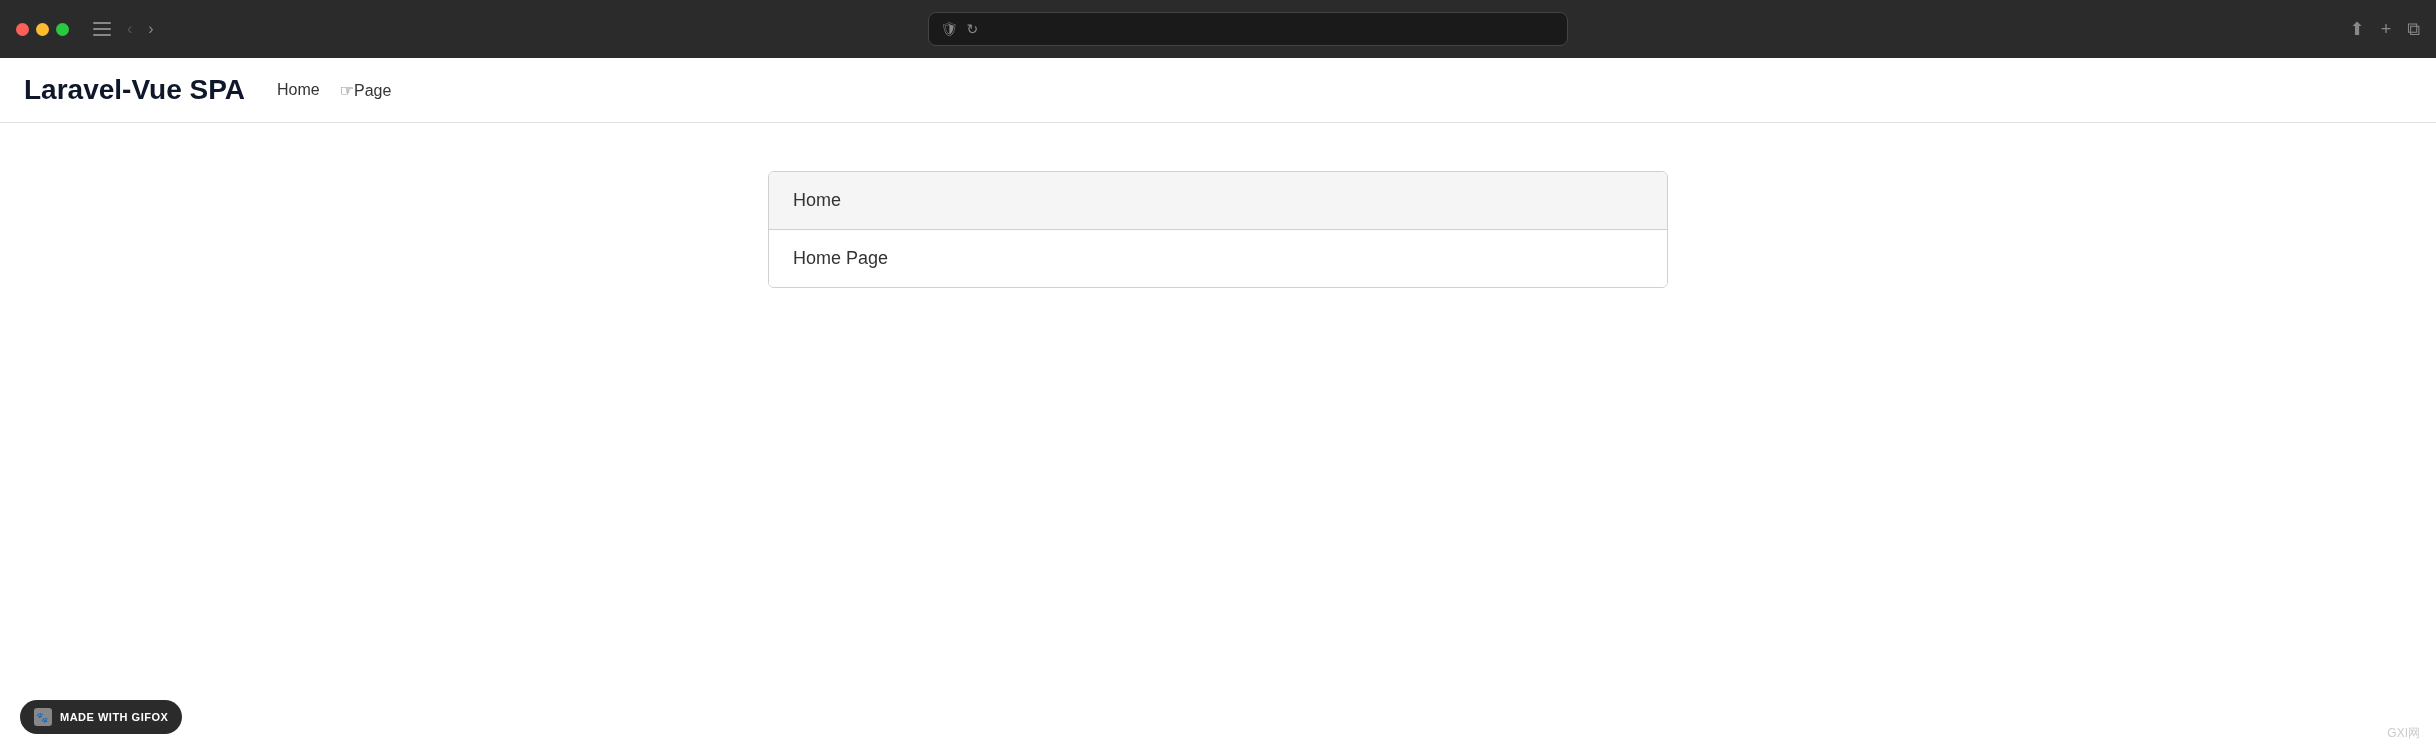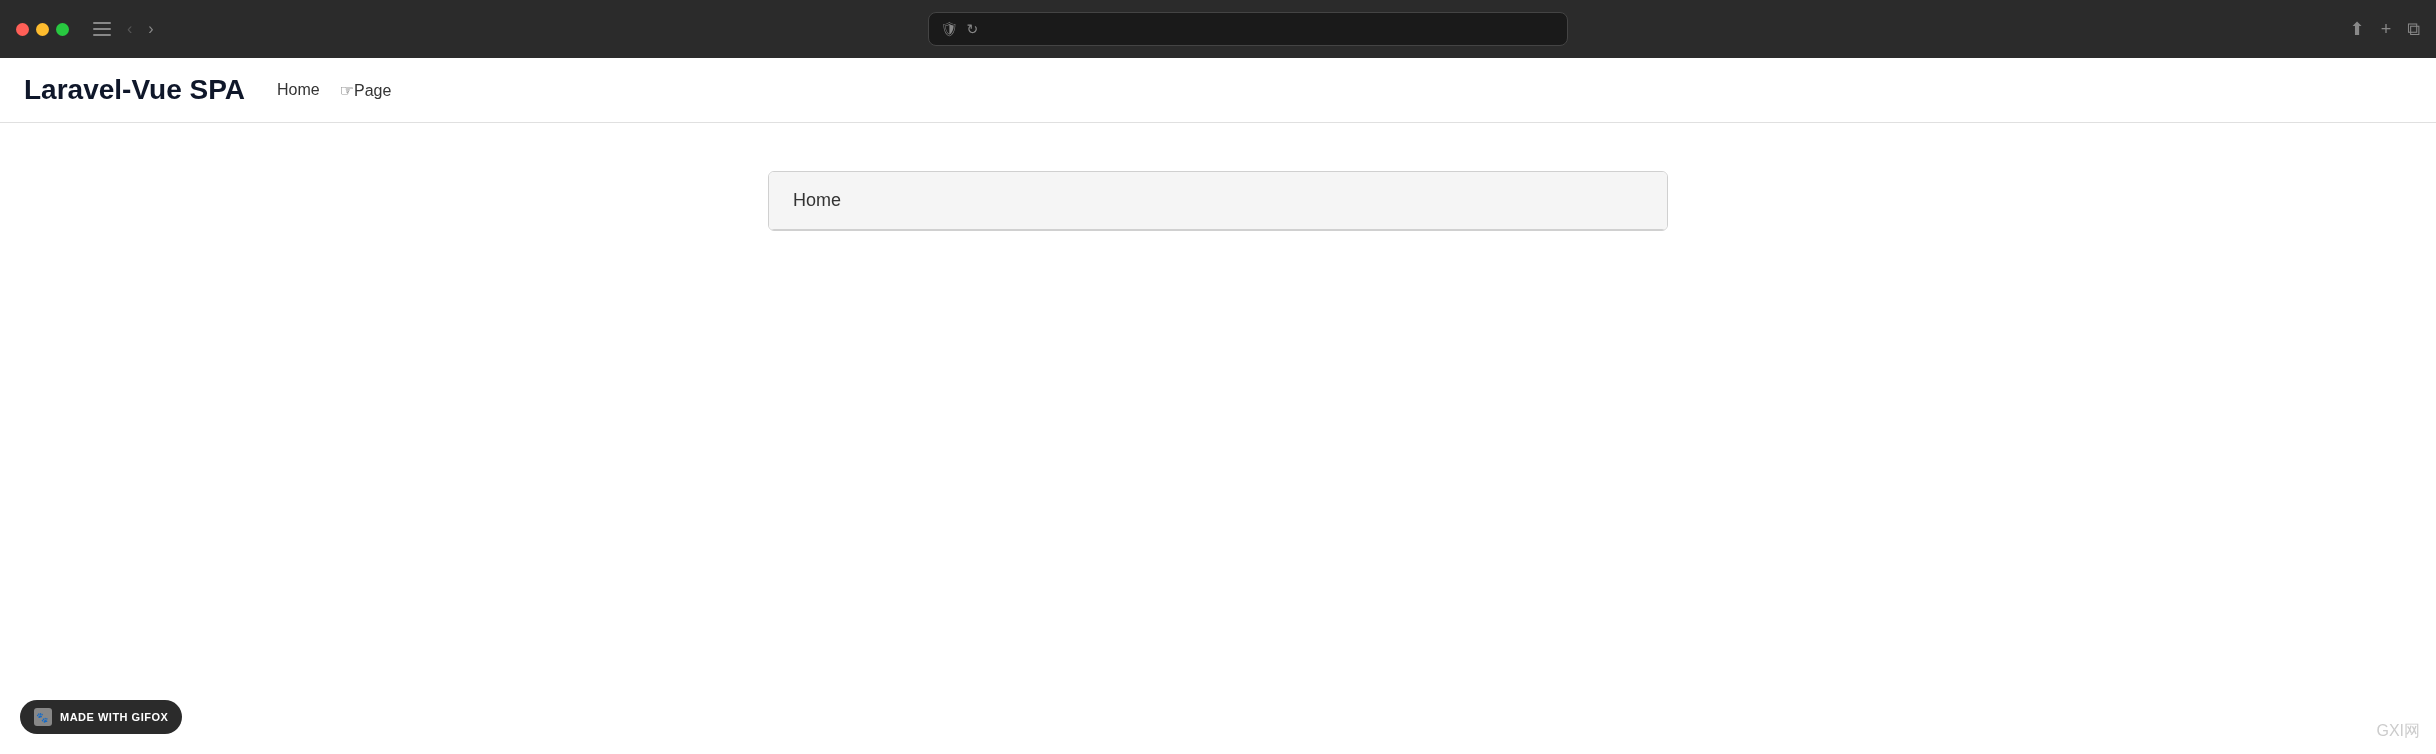--- a/index.html
+++ b/index.html
@@ -215,21 +215,21 @@
       margin-left: -4px;
       cursor: pointer;
     }
 
     
     .watermark {
       position: fixed;
       bottom: 12px;
       right: 16px;
       color: #ccc;
-      font-size: 16px;
+      font-size: 12px;
       display: flex;
       align-items: center;
       gap: 4px;
     }
   </style>
 </head>
 <body>
 
 <div class="browser-chrome">
   <div class="traffic-lights">
@@ -269,20 +269,21 @@
     <a class="nav-link">Home</a>
     <a class="nav-link">
       <span class="cursor-hand">☞</span><span>Page</span>
     </a>
   </div>
 </nav>
 
 <main class="main-content">
   <div class="card">
     <div class="card-header">Home</div>
+    <div class="card-body">Home Page</div>
   </div>
 </main>
 
 <div class="footer-badge">
   <div class="gifox-icon">🐾</div>
   <span>MADE WITH GIFOX</span>
 </div>
 
 <div class="watermark">
   <span>GXI网</span>

